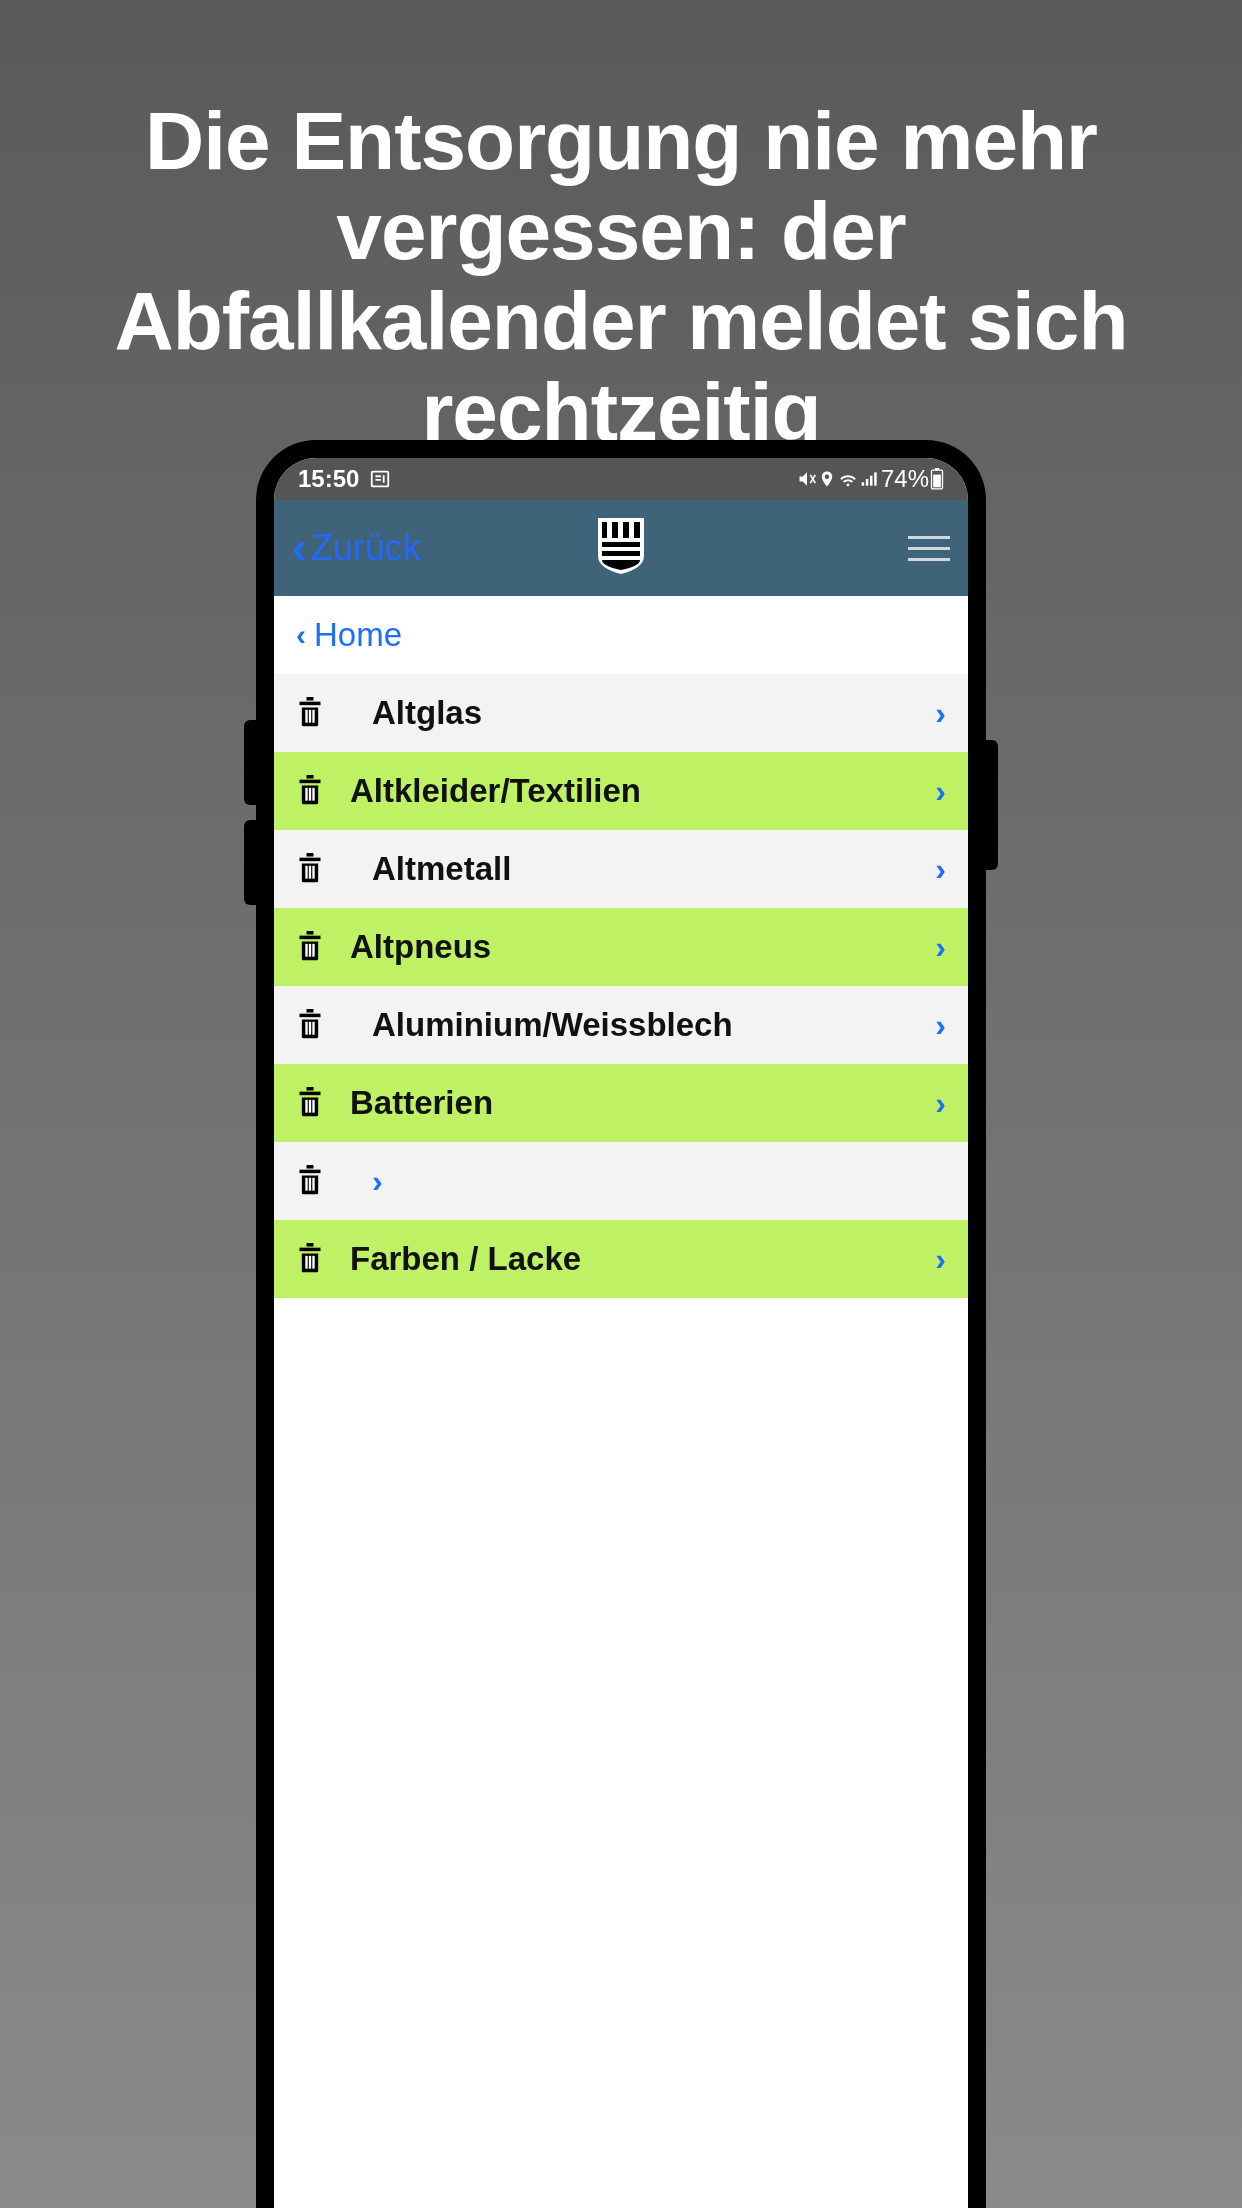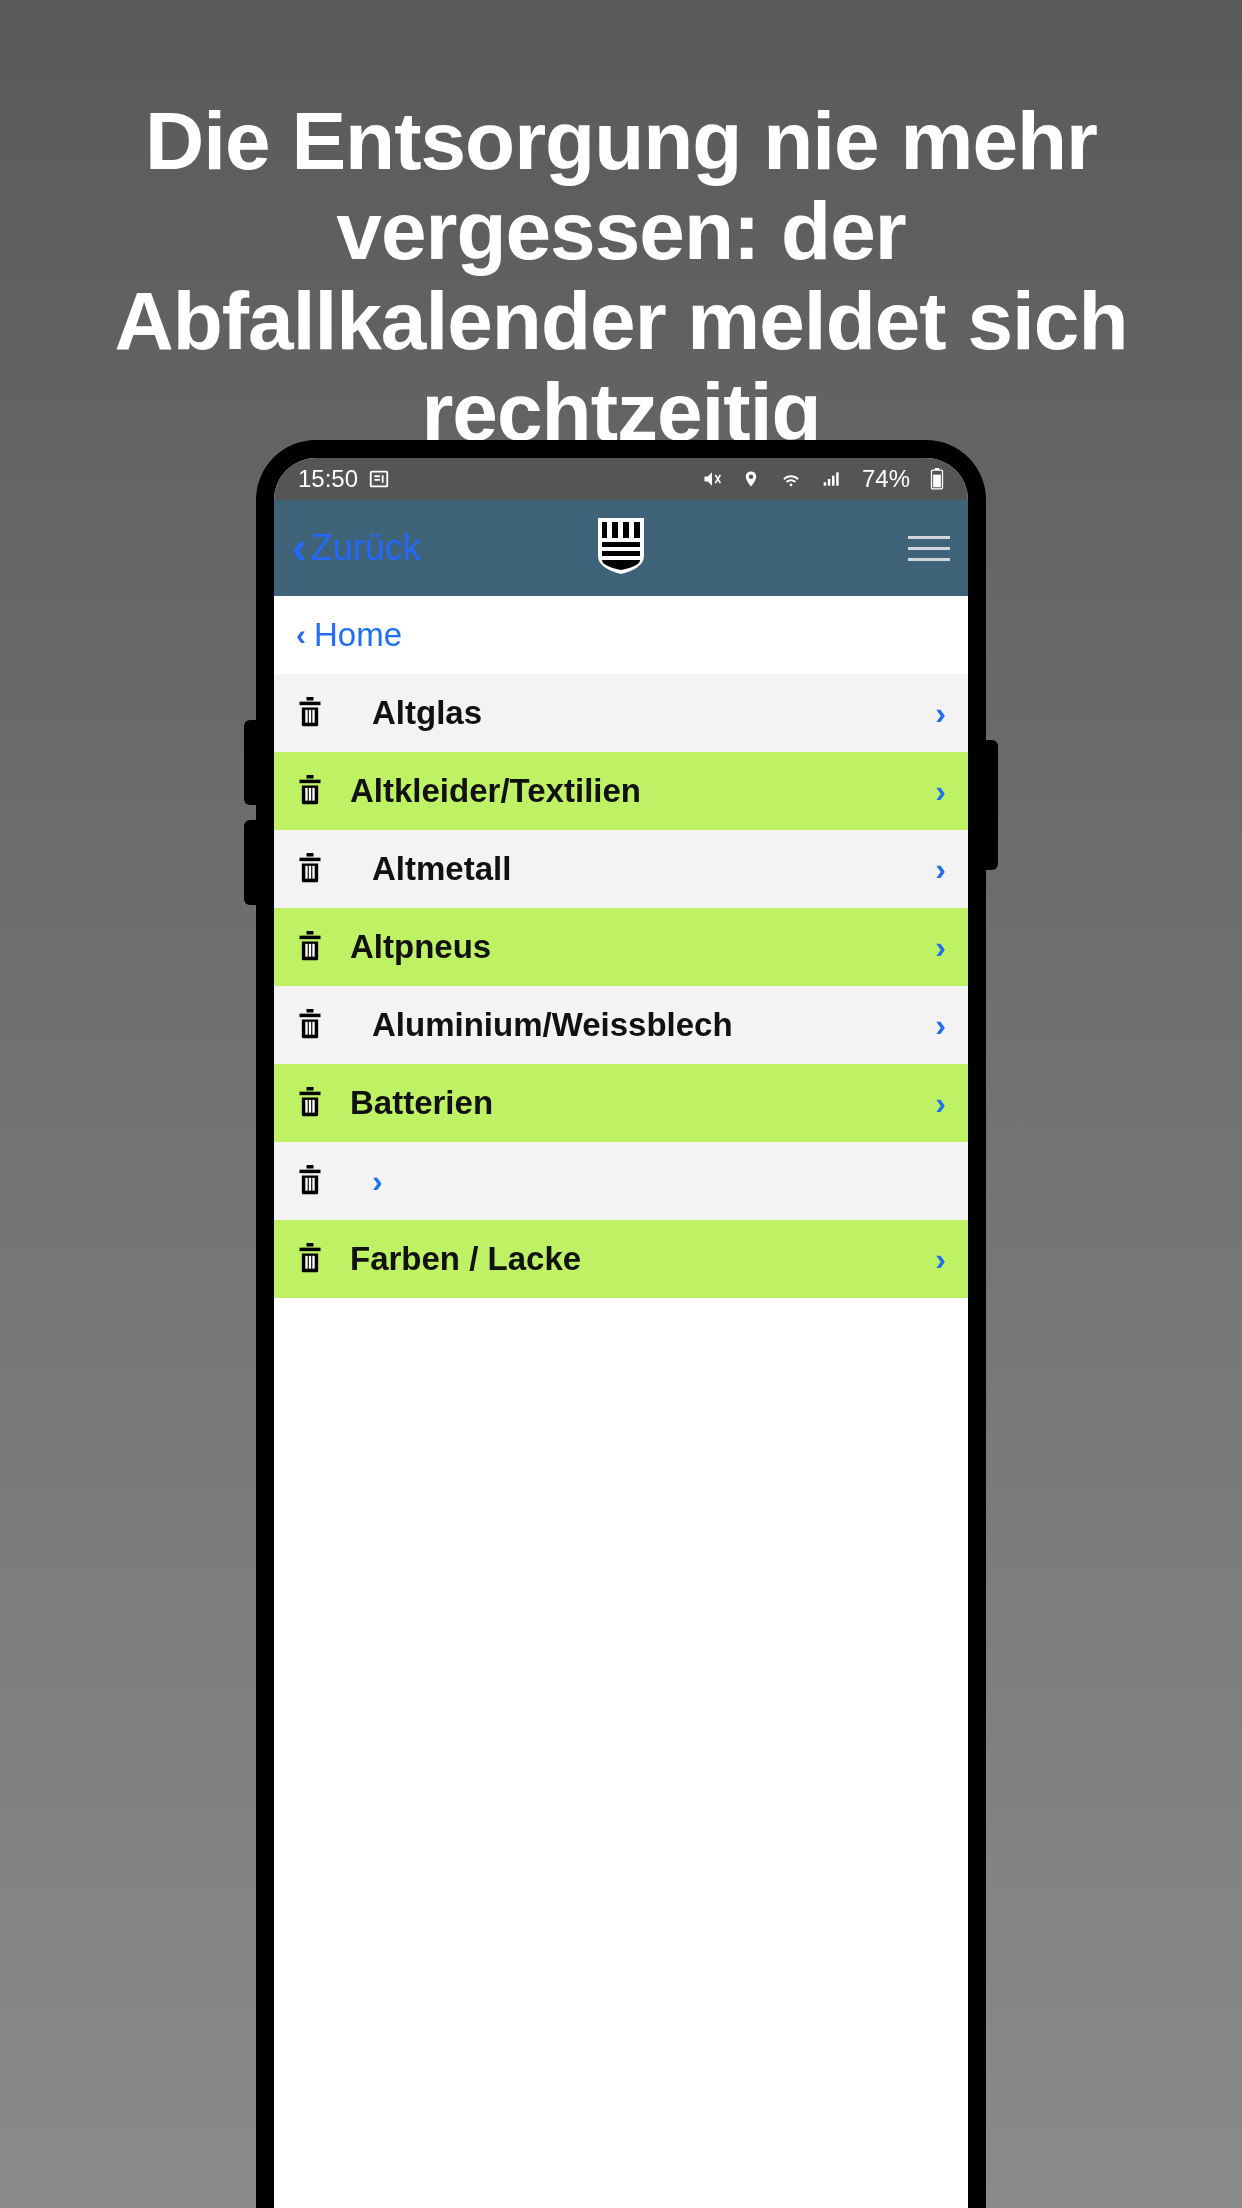--- a/index.html
+++ b/index.html
@@ -69,22 +69,22 @@
   .status-bar {
     height: 42px;
     background: #555555;
     color: #fff;
     display: flex;
     align-items: center;
     justify-content: space-between;
     padding: 0 24px;
     font-size: 24px;
   }
-  .status-left { display: flex; align-items: center; gap: 10px; }
-  .status-right { display: flex; align-items: center; gap: 20px; }
+  .status-left { display: flex; align-items: center; gap: 10px; font-weight: bold; }
+  .status-right { display: flex; align-items: center; gap: 1px; }
   .status-icon { display: inline-flex; align-items: center; }
   .nav-bar {
     height: 96px;
     background: #3f6378;
     display: flex;
     align-items: center;
     justify-content: space-between;
     padding: 0 18px;
   }
   .back-btn {

